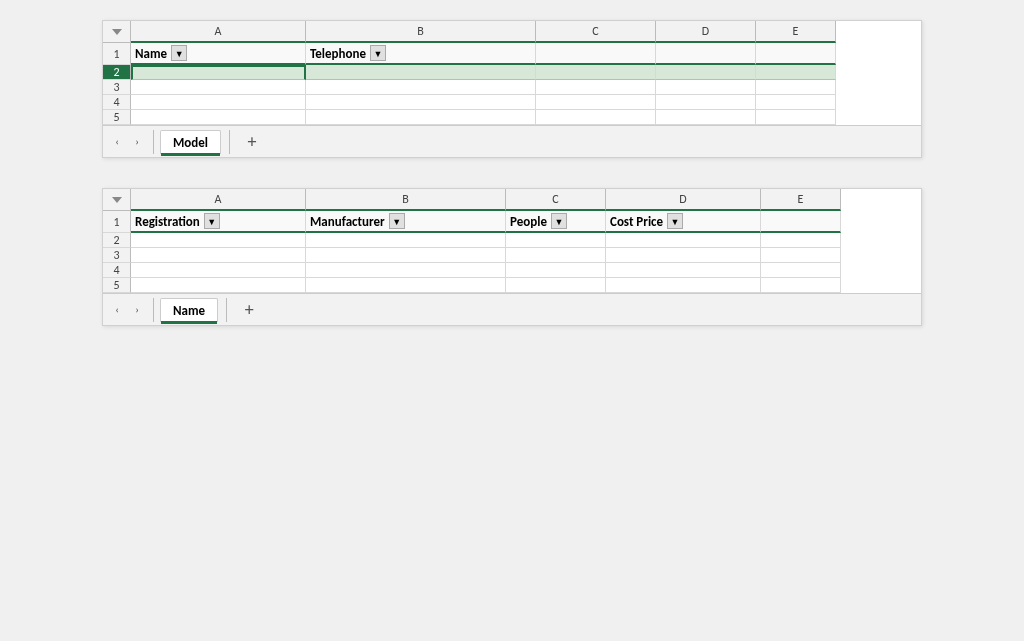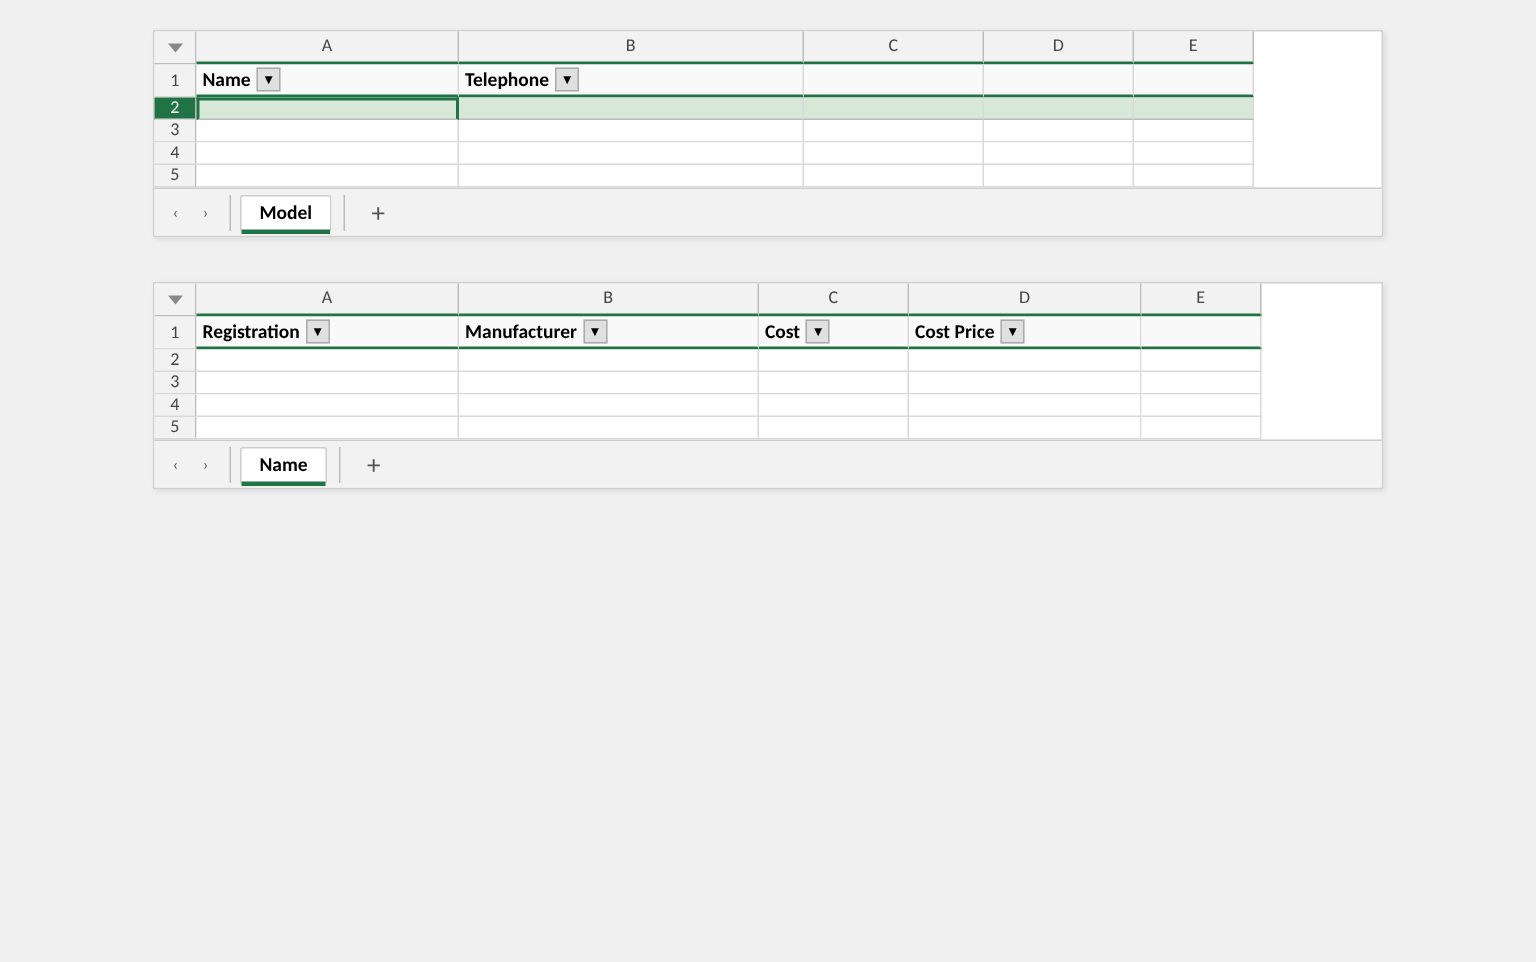--- a/index.html
+++ b/index.html
@@ -314,21 +314,21 @@
       <div class="row-num">1</div>
       <div class="filter-header-cell col-a-bot">
         <span>Registration</span>
         <div class="filter-btn">▼</div>
       </div>
       <div class="filter-header-cell col-b-bot">
         <span>Manufacturer</span>
         <div class="filter-btn">▼</div>
       </div>
       <div class="filter-header-cell col-c-bot">
-        <span>Cost</span>
+        <span>People</span>
         <div class="filter-btn">▼</div>
       </div>
       <div class="filter-header-cell col-d-bot">
         <span>Cost Price</span>
         <div class="filter-btn">▼</div>
       </div>
       <div class="filter-header-cell col-e-bot"></div>
     </div>
 
     <div class="data-row">

